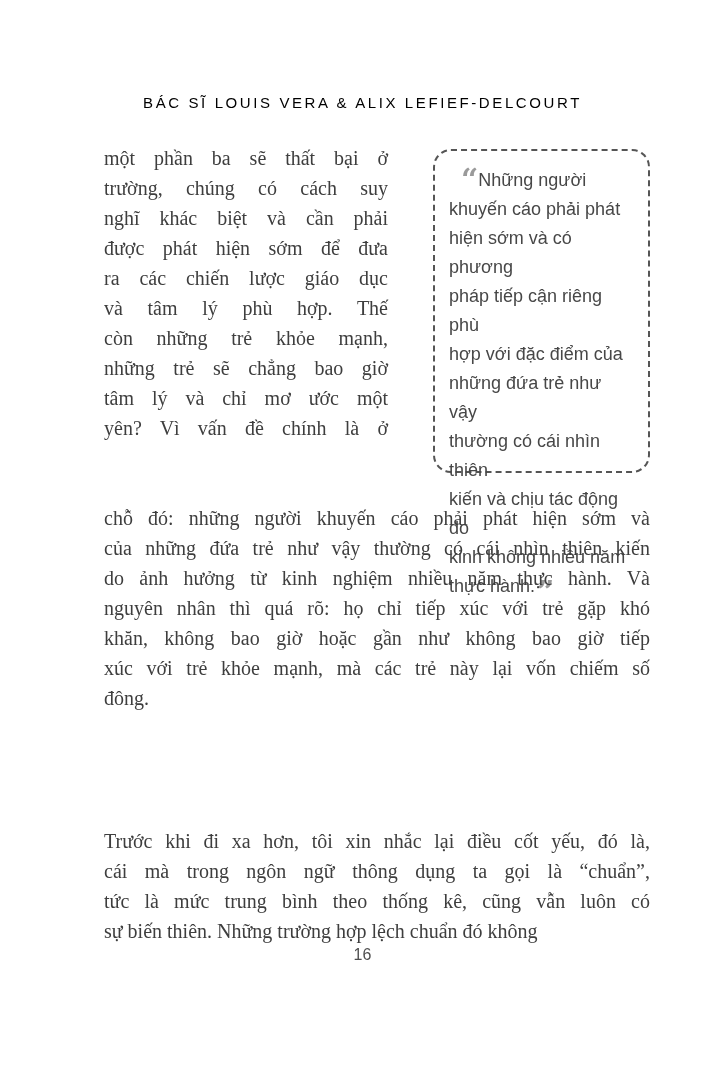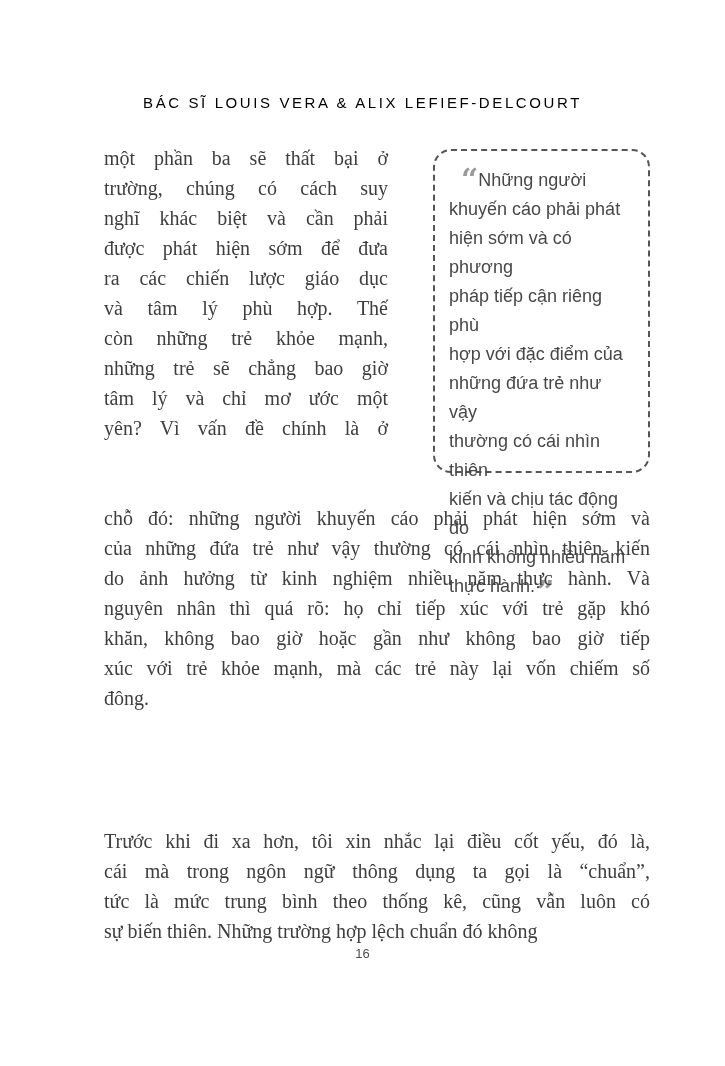--- a/index.html
+++ b/index.html
@@ -80,21 +80,21 @@
   }
   .q-open { vertical-align: -4px; margin-right: 2px; letter-spacing: -2px; }
   .q-close { vertical-align: -10px; margin-left: 2px; letter-spacing: -2px; }
   .page-number {
     position: absolute;
     top: 946px;
     left: 0;
     width: 100%;
     text-align: center;
     font-family: "Liberation Sans", "DejaVu Sans", sans-serif;
-    font-size: 13px;
+    font-size: 16px;
     color: #4f4f4f;
   }
 </style>
 </head>
 <body>
 
 <div class="page">
 
   <div class="running-header">BÁC SĨ LOUIS VERA &amp; ALIX LEFIEF-DELCOURT</div>
 

